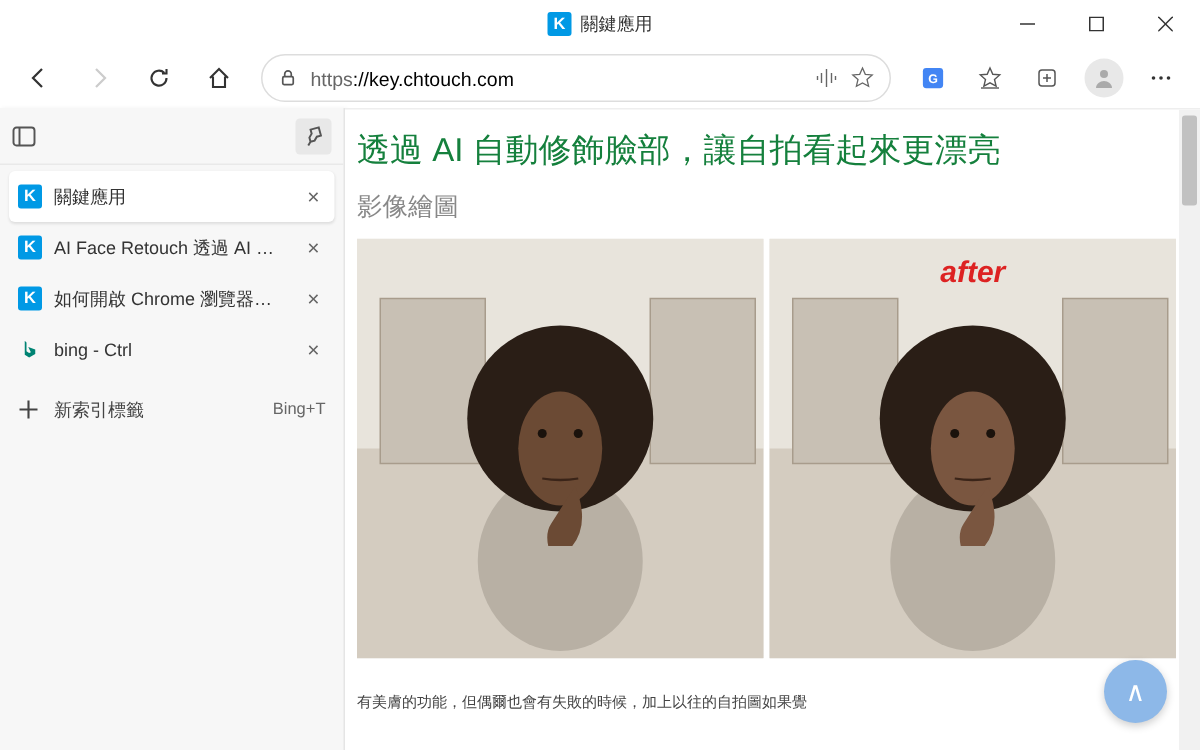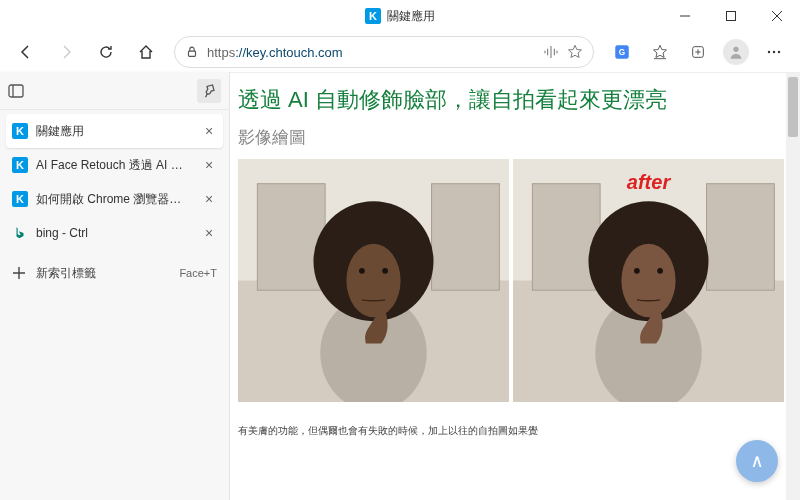--- a/index.html
+++ b/index.html
@@ -9,21 +9,21 @@
 .titlebar-title { display: flex; align-items: center; gap: 6px; font-size: 12px; color: #333; }
 .titlebar-controls { position: absolute; right: 0; top: 0; display: flex; }
 .tb-btn { width: 46px; height: 32px; display: flex; align-items: center; justify-content: center; color: #333; }
 .tb-btn svg { width: 10px; height: 10px; }
 
 .toolbar { height: 40px; display: flex; align-items: center; padding: 0 8px; gap: 4px; background: #fff; }
 .tbtn { width: 36px; height: 32px; display: flex; align-items: center; justify-content: center; border-radius: 4px; color: #555; }
 .tbtn.disabled { color: #bbb; }
 .addr { flex: 1; display: flex; align-items: center; height: 32px; border: 1px solid #ddd; border-radius: 16px; padding: 0 10px; gap: 8px; margin: 0 6px; }
 .addr-url { font-size: 13px; color: #666; }
-.addr-url .domain { color: #0c4a6e; }
+.addr-url .domain { color: #000000; }
 .addr-right { margin-left: auto; display: flex; gap: 8px; align-items: center; }
 .toolbar-right { display: flex; align-items: center; gap: 2px; }
 .profile { width: 26px; height: 26px; border-radius: 50%; background: #e8e8e8; display: flex; align-items: center; justify-content: center; }
 
 .body-area { position: relative; height: 428px; display: flex; }
 
 .vtab-panel { width: 230px; background: #f7f7f7; border-right: 1px solid #e5e5e5; display: flex; flex-direction: column; box-shadow: 1px 0 3px rgba(0,0,0,0.05); }
 .vtab-header { height: 38px; display: flex; align-items: center; padding: 0 8px; border-bottom: 1px solid #e9e9e9; justify-content: space-between; }
 .vtab-list { padding: 4px 6px; }
 .vtab-item { display: flex; align-items: center; height: 34px; padding: 0 6px; border-radius: 4px; gap: 8px; font-size: 12px; color: #333; position: relative; }
@@ -33,21 +33,21 @@
 .vtab-new { display: flex; align-items: center; height: 34px; padding: 0 6px; gap: 10px; font-size: 12px; color: #444; margin-top: 6px; }
 .vtab-new-shortcut { margin-left: auto; font-size: 11px; color: #666; }
 
 .favicon-k { width: 16px; height: 16px; background: #0099e5; color: #fff; font-weight: bold; font-size: 11px; display: flex; align-items: center; justify-content: center; border-radius: 2px; }
 .favicon-b { width: 16px; height: 16px; display: flex; align-items: center; justify-content: center; }
 
 .content { flex: 1; overflow: hidden; position: relative; background: #fff; border-top: 1px solid #eee; }
 .article { padding: 12px 16px 0 8px; }
 .article-title { font-size: 22px; color: #15803d; font-weight: 500; line-height: 1.4; margin-bottom: 10px; }
 .article-meta { font-size: 17px; color: #888; margin-bottom: 10px; }
-.img-row { display: flex; gap: 4px; height: 243px; overflow: hidden; }
+.img-row { display: flex; gap: 4px; height: 280px; overflow: hidden; }
 .img-half { flex: 1; position: relative; background: linear-gradient(#e8e4dd, #d8d4cd); overflow: hidden; }
 .after-label { position: absolute; top: 12px; left: 50%; transform: translateX(-50%); color: #d22; font-weight: bold; font-size: 20px; font-style: italic; z-index: 5; }
 .img-half svg { width: 100%; height: 100%; }
 .body-text { font-size: 10px; color: #444; margin-top: 22px; white-space: nowrap; overflow: hidden; }
 
 .fab { position: absolute; right: 22px; bottom: 18px; width: 42px; height: 42px; border-radius: 50%; background: #8db8e8; color: #fff; display: flex; align-items: center; justify-content: center; font-size: 18px; box-shadow: 0 2px 6px rgba(0,0,0,0.2); }
 
 .scrollbar { position: absolute; right: 0; top: 0; width: 14px; height: 100%; background: #f1f1f1; }
 .scroll-thumb { position: absolute; left: 2px; width: 10px; background: #c1c1c1; border-radius: 2px; }
 </style>
@@ -187,21 +187,21 @@
             </svg>
           </span>
           <span class="vtab-label">bing - Ctrl</span>
           <span class="vtab-close">×</span>
         </div>
         <div class="vtab-new">
           <svg width="14" height="14" viewBox="0 0 14 14">
             <path d="M7 1v12M1 7h12" stroke="#444" stroke-width="1.4"></path>
           </svg>
           <span>新索引標籤</span>
-          <span class="vtab-new-shortcut">Face+T</span>
+          <span class="vtab-new-shortcut">Bing+T</span>
         </div>
       </div>
   </div>
 
   <div class="content">
     <div class="scrollbar">
       <div class="scroll-thumb" style="top:4px;height:60px"></div>
     </div>
     <div class="article">
       <div class="article-title">透過 AI 自動修飾臉部，讓自拍看起來更漂亮</div>

